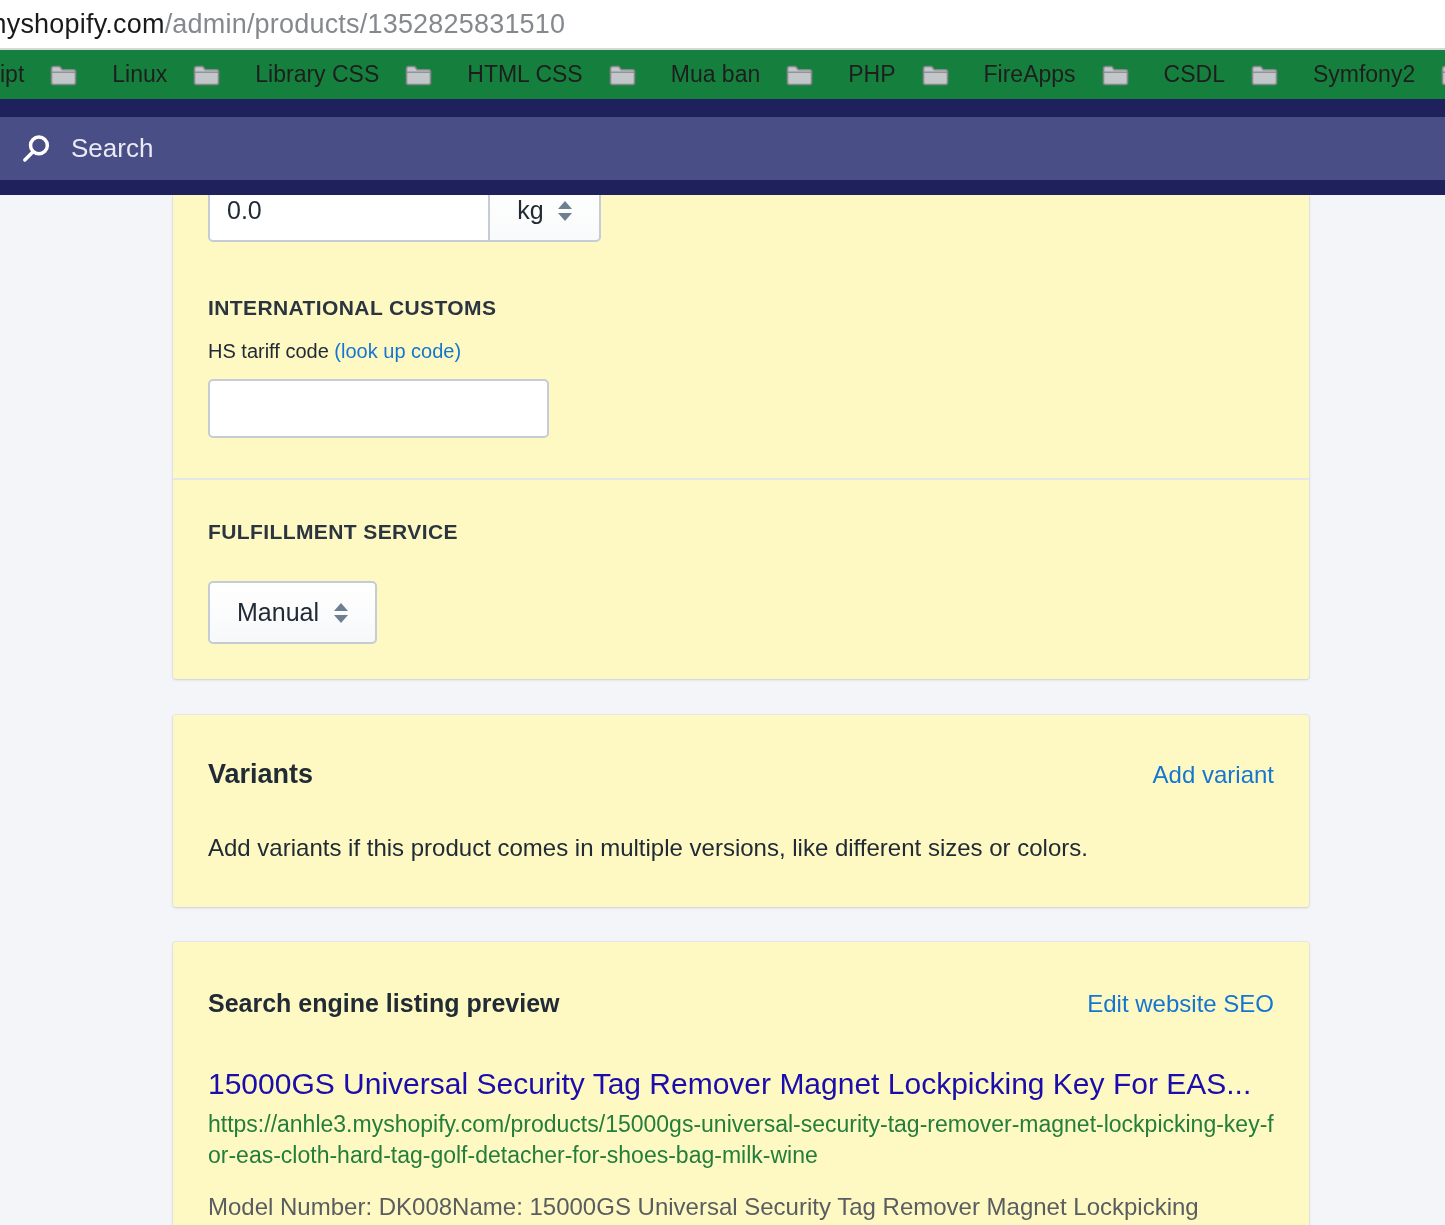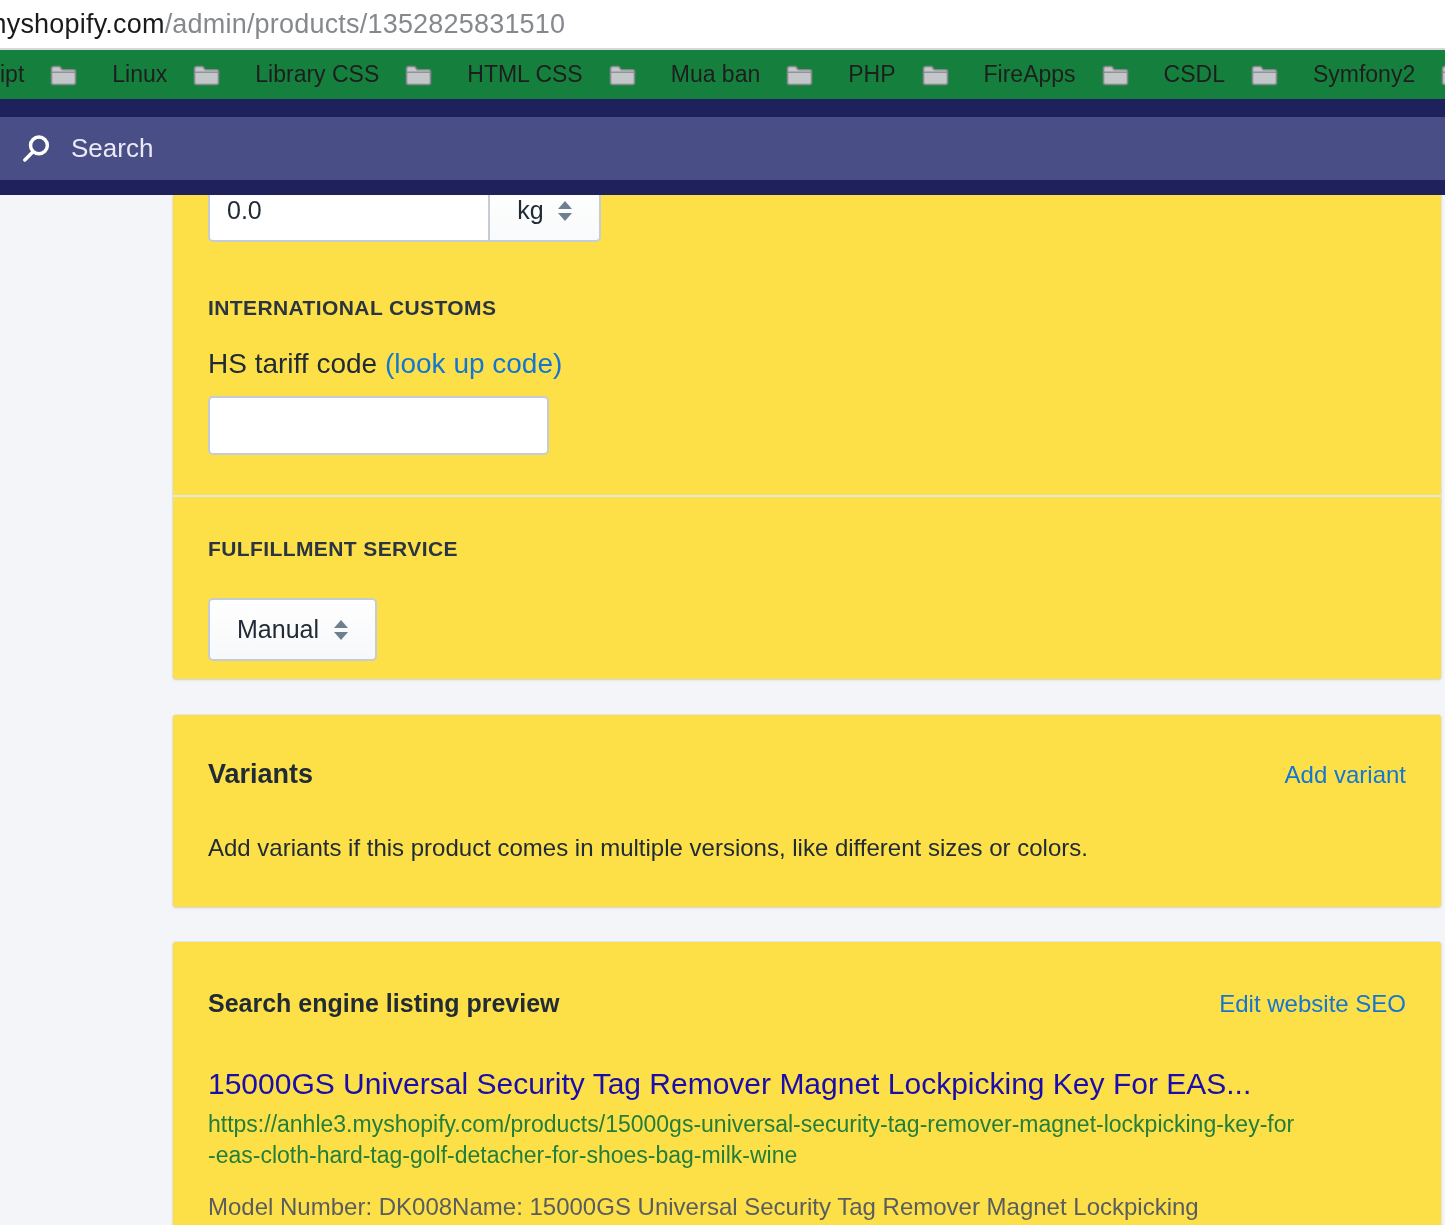--- a/index.html
+++ b/index.html
@@ -24,21 +24,21 @@
   
   .admin-header { height:96px; background:#1e215c; padding:18px 0 15px; }
   .search-bar { height:63px; background:#4a4e86; display:flex; align-items:center; padding-left:20px; }
   .search-icon { flex:none; margin-right:19px; display:flex; }
   .search-input { background:transparent; border:none; outline:none; color:#eceefa;
                   font-size:26px; font-family:"Liberation Sans",sans-serif; width:900px; }
   .search-input::placeholder { color:#e9eaf6; opacity:1; }
 
   
   .page { height:1031px; background:#f4f5f8; padding-left:173px; overflow:hidden; }
-  .card { width:1268px; background:#fde047; border-radius:3px;
+  .card { width:1136px; background:#fef9c3; border-radius:3px;
           box-shadow:0 0 0 1px rgba(63,63,68,0.06), 0 1px 3px rgba(63,63,68,0.15); }
   .card-pad { padding-left:35px; padding-right:35px; }
 
   .shipping-card { height:484px; border-top-left-radius:0; border-top-right-radius:0; padding-top:1px; }
 
   .weight-group { display:flex; margin-top:-17px; width:393px; }
   .weight-input { width:281px; height:63px; border:2px solid #c6ccd3; border-right:1px solid #c6ccd3;
                   border-radius:5px 0 0 5px; font-size:25px; color:#212b36; padding-left:17px;
                   font-family:"Liberation Sans",sans-serif; background:#fff; }
   .unit-select { width:112px; height:63px; border:2px solid #c6ccd3; border-left:1px solid #c6ccd3;
@@ -46,21 +46,21 @@
                  display:flex; align-items:center; justify-content:center; cursor:pointer; }
   .unit-label { font-size:25px; color:#212b36; margin-right:14px; }
   .carets { display:flex; flex-direction:column; align-items:center; }
   .caret-up { width:0; height:0; border-left:7px solid transparent; border-right:7px solid transparent;
               border-bottom:8px solid #6d7f91; }
   .caret-down { width:0; height:0; border-left:7px solid transparent; border-right:7px solid transparent;
                 border-top:8px solid #6d7f91; margin-top:4px; }
 
   .section-heading { font-size:21px; font-weight:700; color:#2b3540; letter-spacing:0.4px; }
   .customs-heading { margin-top:54px; }
-  .hs-row { margin-top:28px; font-size:28px; color:#212b36; }
+  .hs-row { margin-top:20px; font-size:20px; color:#212b36; }
   .link { color:#1476d1; text-decoration:none; cursor:pointer; }
   .hs-input { display:block; margin-top:16px; width:341px; height:59px; border:2px solid #c6ccd3;
               border-radius:5px; background:#fff; font-size:24px; padding:0 14px;
               font-family:"Liberation Sans",sans-serif; }
   .divider { height:2px; background:#e4e8eb; margin:40px -35px 0; }
   .fulfillment-heading { margin-top:40px; }
   .manual-select { margin-top:37px; width:169px; height:63px; border:2px solid #c6ccd3; border-radius:5px;
                    background:linear-gradient(#ffffff,#f7f8fa); display:flex; align-items:center;
                    justify-content:center; cursor:pointer; }
   .manual-label { font-size:25px; color:#212b36; margin-right:15px; }

